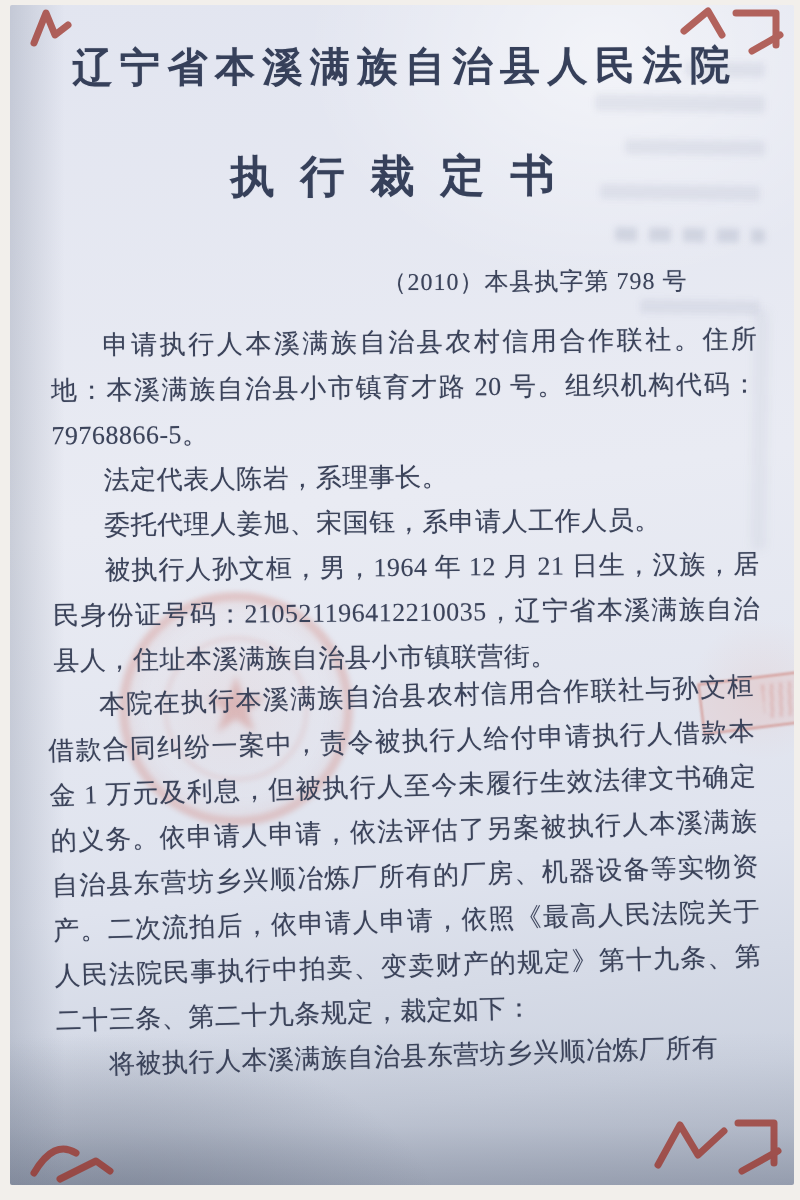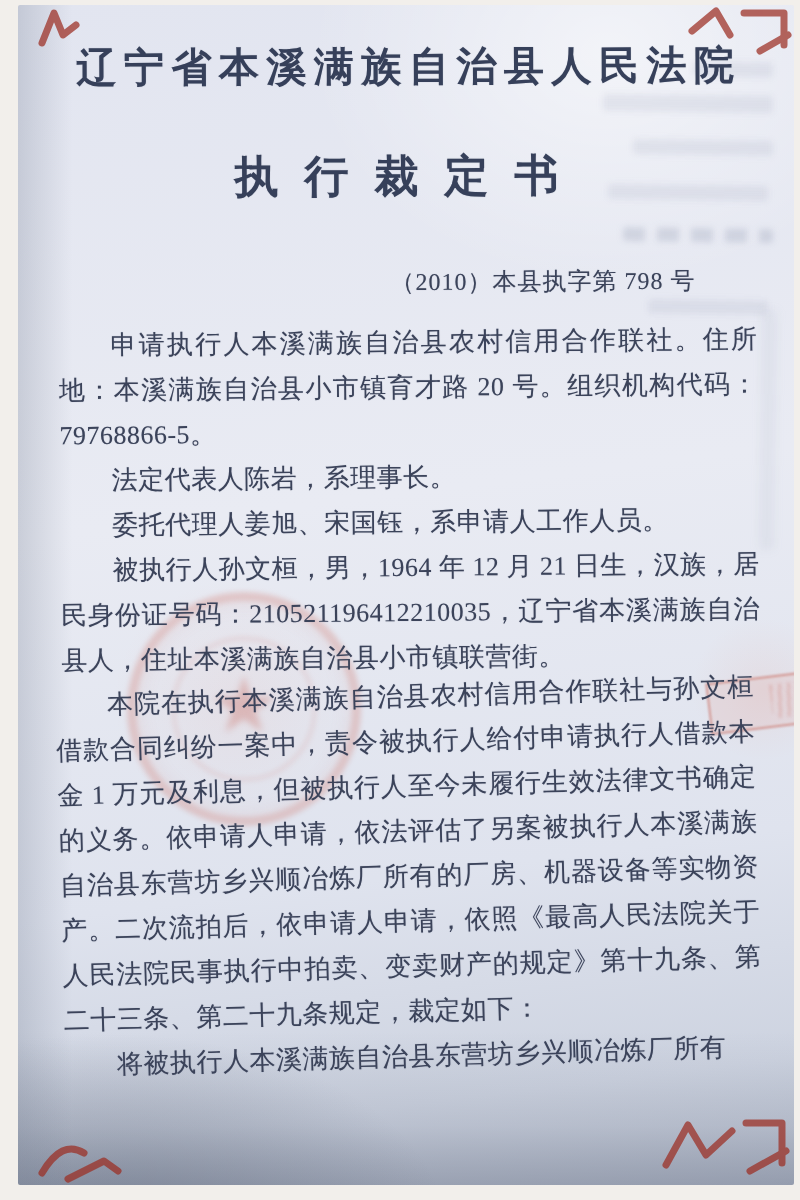--- a/index.html
+++ b/index.html
@@ -13,21 +13,20 @@
     position:absolute;left:10px;top:5px;right:6px;bottom:15px;
     overflow:hidden;border-radius:2px;
     background:
       radial-gradient(ellipse 55% 28% at 76% 4%, rgba(255,255,255,0.55), transparent 70%),
       radial-gradient(circle 170px at 28% 59%, rgba(226,152,136,0.10), transparent 72%),
       radial-gradient(circle 95px at 96% 58%, rgba(226,152,136,0.12), transparent 75%),
       linear-gradient(to right, rgba(110,120,140,0.26), transparent 7%),
       radial-gradient(ellipse 62% 24% at 12% 104%, rgba(92,101,120,0.50), transparent 70%),
       linear-gradient(to top, rgba(103,112,132,0.42), rgba(103,112,132,0.16) 5%, transparent 13%),
       linear-gradient(173deg, #e2e5f0 0%, #e9ebf3 42%, #dfe3ee 72%, #cdd3e0 90%, #b6bdcc 100%);
-    margin-left: 8px;
   }
   
   .ghost{position:absolute;background:rgba(124,134,160,0.13);filter:blur(3px);
          border-radius:3px;transform:rotate(0.8deg);z-index:0;}
   .g0{left:675px;top:57px;width:80px;height:15px;}
   .g1{left:585px;top:90px;width:170px;height:17px;}
   .g2{left:615px;top:135px;width:140px;height:15px;}
   .g3{left:590px;top:180px;width:160px;height:15px;}
   .g4{left:605px;top:223px;width:150px;height:14px;
       background:repeating-linear-gradient(90deg, rgba(110,120,150,0.20) 0 22px, transparent 22px 34px);}

